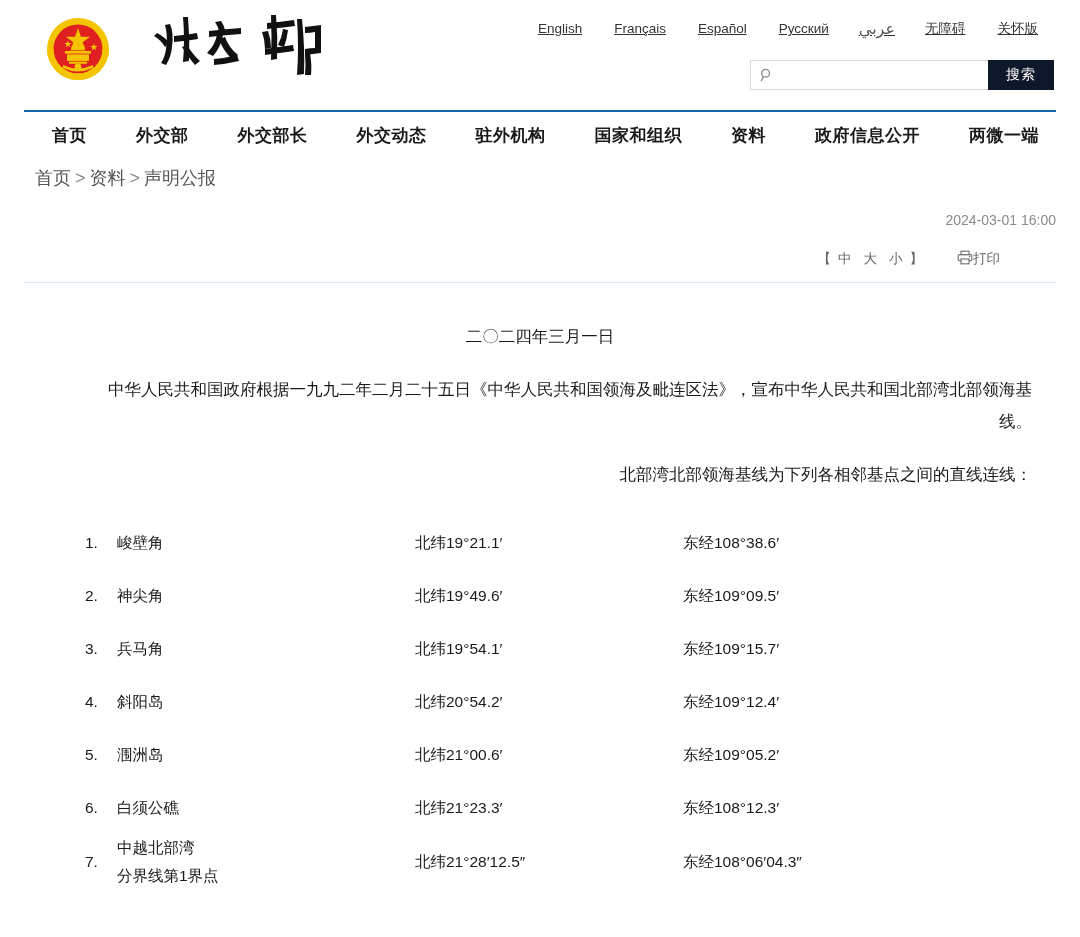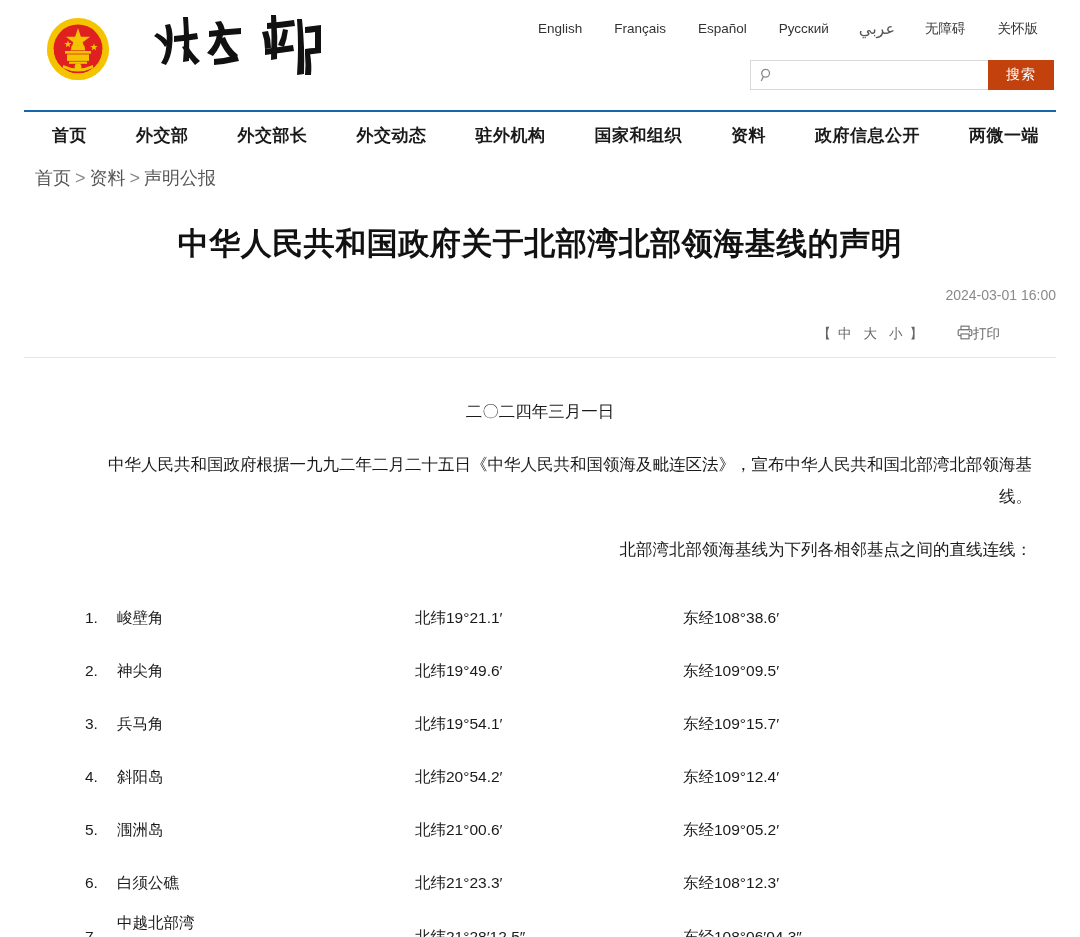--- a/index.html
+++ b/index.html
@@ -27,21 +27,21 @@
   .ministry-mark {
     margin-left: 36px;
     height: 76px; width: 235px;
     position: relative;
   }
   .ministry-mark svg { display: block; }
 
   .lang-bar {
     position: absolute; right: 2px; top: 19px;
     display: flex; align-items: center; gap: 0px;
-    font-size: 13.5px; color: #333;
+    font-size: 13.5px; color: #333; text-decoration: underline;
   }
   .lang-bar a {
     color: #333; text-decoration: none;
     padding: 0 16px; white-space: nowrap; line-height: 20px;
   }
   .lang-bar a.ar { font-size: 16px; color: #555; padding: 0 14px; }
 
   .search-wrap {
     position: absolute; right: 2px; top: 60px;
     display: flex; align-items: stretch;
@@ -54,21 +54,21 @@
   .search-input-box input {
     width: 100%; height: 100%; border: none; outline: none;
     padding-left: 30px; font-size: 13px; color: #333;
     font-family: "Liberation Sans", sans-serif; background: transparent;
   }
   .search-icon-holder {
     position: absolute; left: 9px; top: 50%; transform: translateY(-50%);
     width: 14px; height: 14px; pointer-events: none;
   }
   .search-btn {
-    width: 66px; background: #c2410c; color: #fff; border: none;
+    width: 66px; background: #0f172a; color: #fff; border: none;
     font-size: 14px; cursor: pointer; letter-spacing: 1px;
     font-family: "Liberation Sans", sans-serif;
   }
 
   
   .nav {
     margin: 0 24px; width: 1032px; height: 46px;
     display: flex; align-items: center;
     padding-left: 28px;
   }
@@ -227,21 +227,20 @@
   <a href="#">政府信息公开</a>
   <a href="#">两微一端</a>
 </div>
 
 <div class="breadcrumb">
   <a href="#">首页</a><span class="sep">&gt;</span><a href="#">资料</a><span class="sep">&gt;</span><a href="#">声明公报</a>
 </div>
 
 <div class="article">
 
-  <h1 class="art-title">中华人民共和国政府关于北部湾北部领海基线的声明</h1>
   <div class="art-date">2024-03-01 16:00</div>
 
   <div class="art-tools">
     <span class="fontsize-group">
       <span class="bracket">【</span>
       <a href="#">中</a>
       <a href="#">大</a>
       <a href="#">小</a>
       <span class="bracket">】</span>
     </span>

